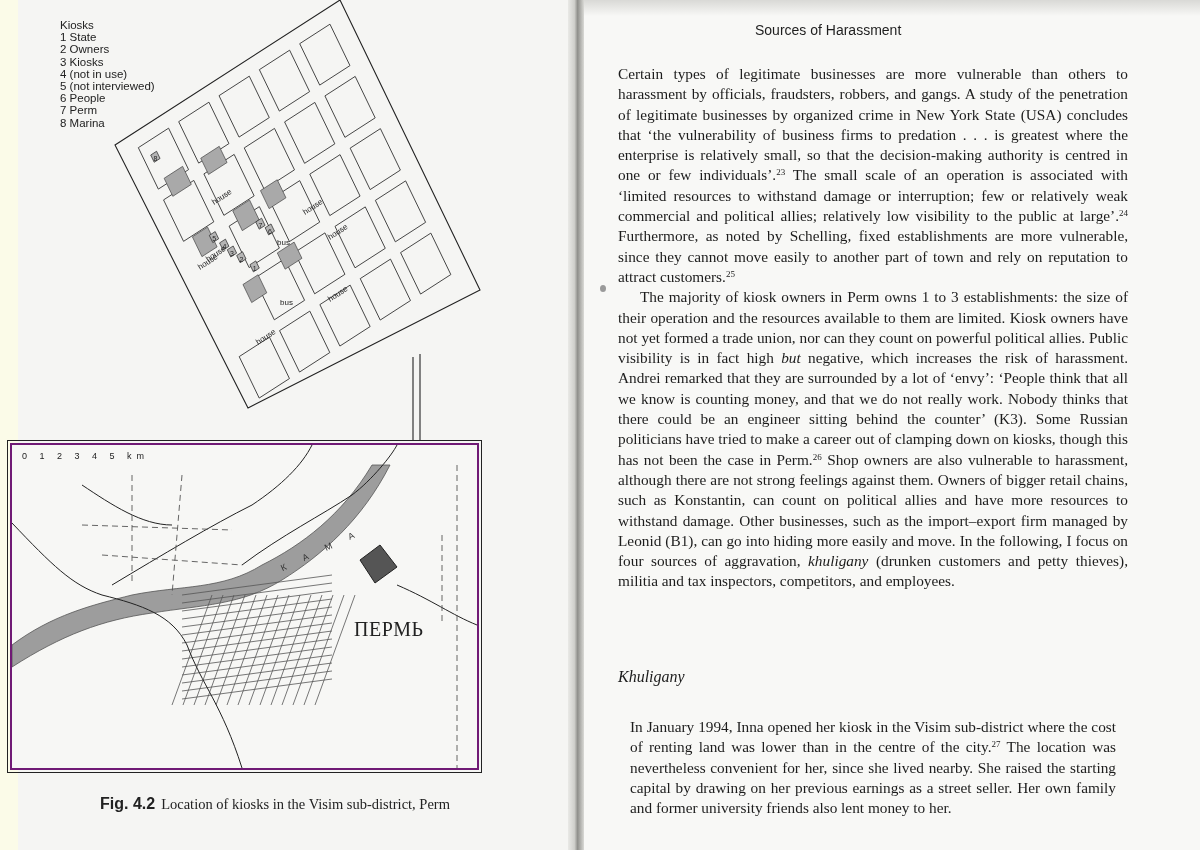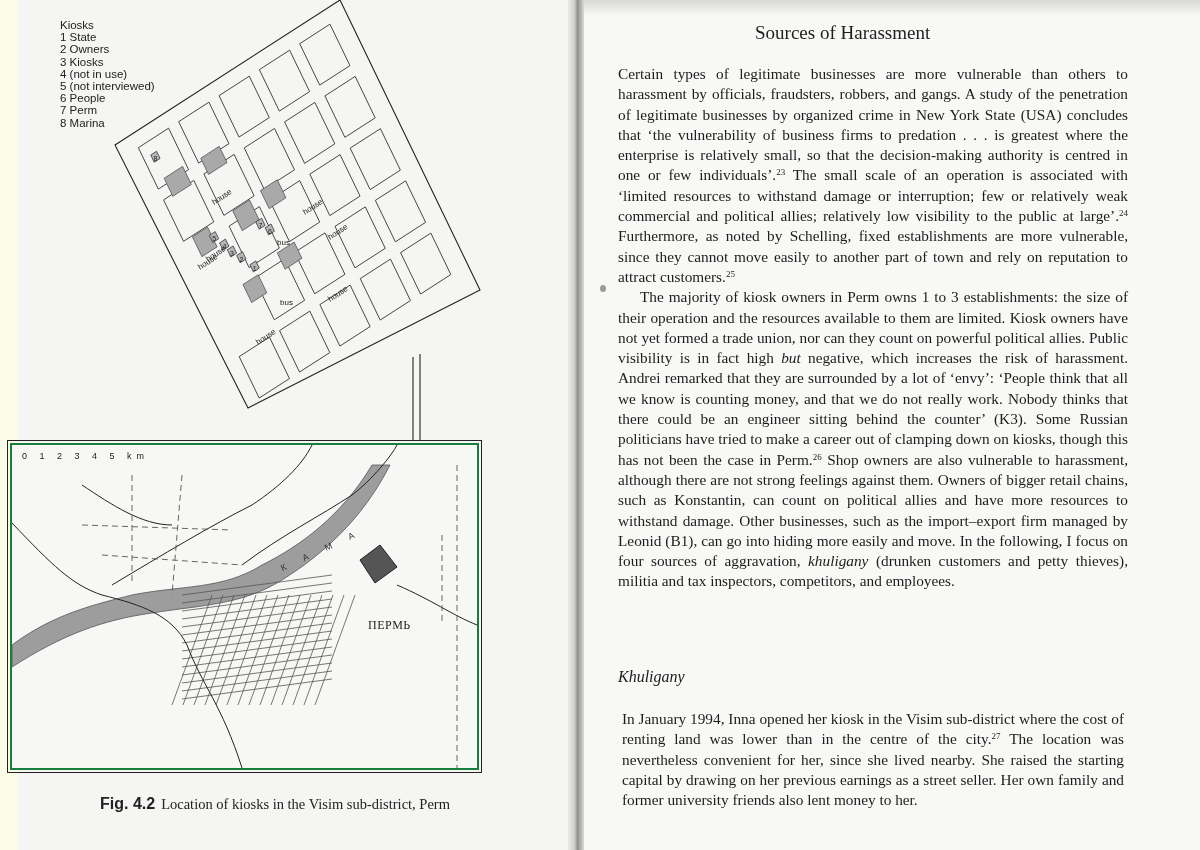--- a/index.html
+++ b/index.html
@@ -7,36 +7,36 @@
   .page-left { position:absolute; left:0; top:0; width:583px; height:850px; background:#f5f5f3; }
   .page-left::before { content:""; position:absolute; left:0; top:0; width:18px; height:850px; background:#fbfbe8; }
   .gutter { position:absolute; left:568px; top:0; width:16px; height:850px; background:linear-gradient(90deg,#e9e9e6,#cfcfcb 40%,#8f8f8b 60%,#dadad6); }
   .page-right { position:absolute; left:584px; top:0; width:616px; height:850px; background:#f8f8f6; }
   .page-right::before { content:""; position:absolute; left:0; top:0; right:0; height:16px; background:linear-gradient(#d9d9d6,#f8f8f6); }
 
   .legend { position:absolute; left:26px; top:19px; font-family:"Liberation Sans", sans-serif; font-size:11.5px; line-height:12.2px; color:#222; }
   .legend div { white-space:nowrap;margin-left:34px; }
 
   .inset { position:absolute; left:0; top:0; width:583px; height:440px; }
-  .citymap { position:absolute; left:10px; top:443px; width:465px; height:323px; border:2px solid #15803d; outline:1px solid #222; outline-offset:2px; background:#f7f7f5; overflow:hidden; }
+  .citymap { position:absolute; left:10px; top:443px; width:465px; height:323px; border:2px solid #701a75; outline:1px solid #222; outline-offset:2px; background:#f7f7f5; overflow:hidden; }
   .scale { position:absolute; left:10px; top:6px; font-family:"Liberation Sans", sans-serif; font-size:9px; letter-spacing:5px; color:#222; }
-  .city-label { position:absolute; left:356px; top:173px; font-family:"Liberation Serif", serif; font-size:12px; color:#222; letter-spacing:0.5px; }
+  .city-label { position:absolute; left:342px; top:173px; font-family:"Liberation Serif", serif; font-size:20px; color:#222; letter-spacing:0.5px; }
   .river-label { position:absolute; font-family:"Liberation Sans", sans-serif; font-size:9px; color:#333; letter-spacing:8px; transform:rotate(-25deg); left:265px; top:100px; }
 
   .caption { position:absolute; left:100px; top:795px; font-size:14.5px; color:#222; white-space:nowrap; }
   .caption .fig { font-family:"Liberation Sans", sans-serif; font-weight:bold; font-size:16px; margin-right:6px; }
 
-  .title { position:absolute; left:755px; top:22px; font-family:Liberation Serif, serif; font-size:19px; color:#1e1e1e; }
+  .title { position:absolute; left:755px; top:22px; font-family:Liberation Sans, sans-serif; font-size:14px; color:#1e1e1e; }
   .body-text { position:absolute; left:618px; top:64px; width:510px; font-size:15.3px; line-height:20.3px; text-align:justify; }
   .body-text p { margin:0; }
   .body-text p.indent { text-indent:22px; }
   .body-text sup { font-size:9px; line-height:0; vertical-align:5px; }
   .subhead { position:absolute; left:618px; top:668px; font-size:16px; font-style:italic; }
   .body-text2 { position:absolute; left:618px; top:705px; width:510px; font-size:15.3px; line-height:20.3px; text-align:justify; }
-  .body-text2 p { margin:4px; }
+  .body-text2 p { margin:12px; }
   .body-text2 sup { font-size:9px; line-height:0; vertical-align:5px; }
   .dot { position:absolute; left:600px; top:285px; width:6px; height:7px; border-radius:50%; background:#9a9a9a; }
 </style>
 </head>
 <body>
 
 <div class="page-left"></div>
 <div class="gutter"></div>
 <div class="page-right"></div>
 

